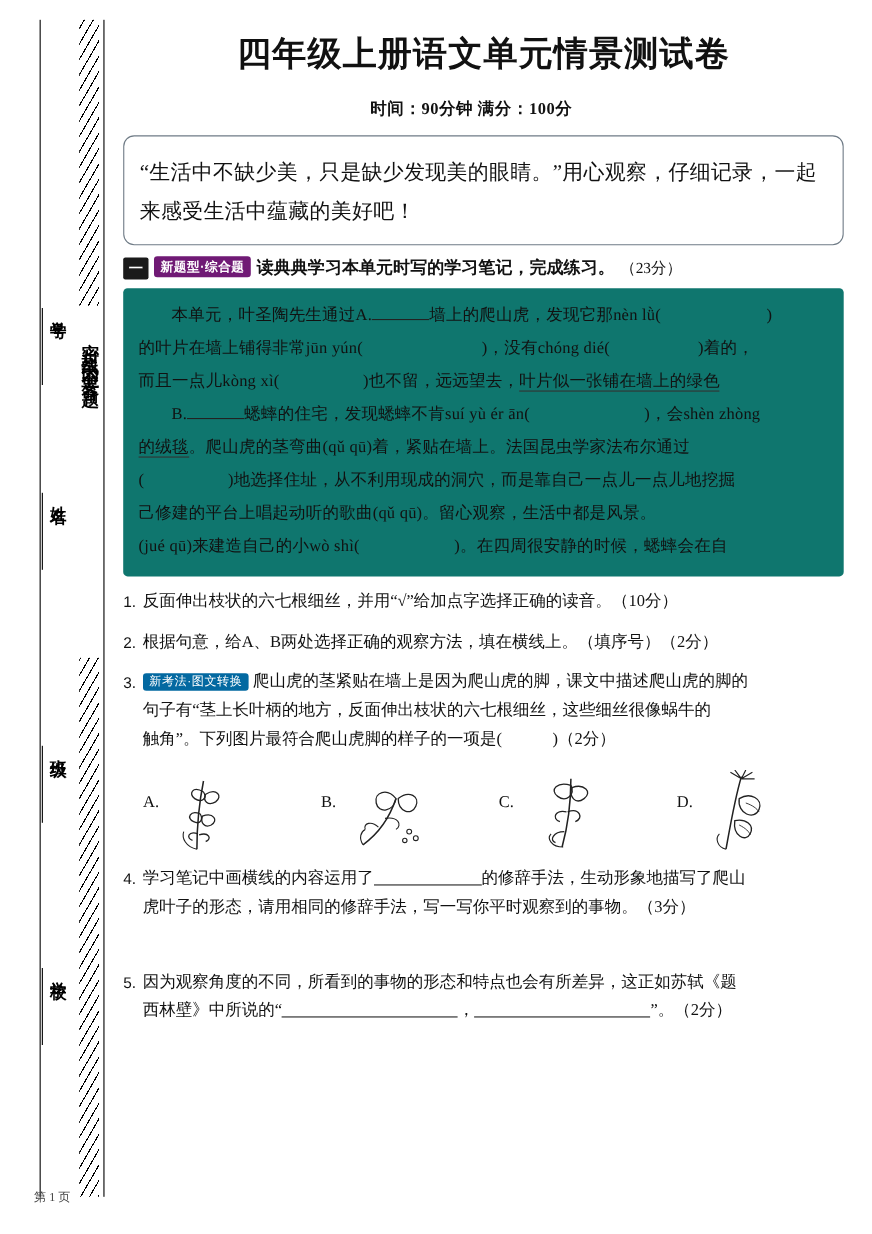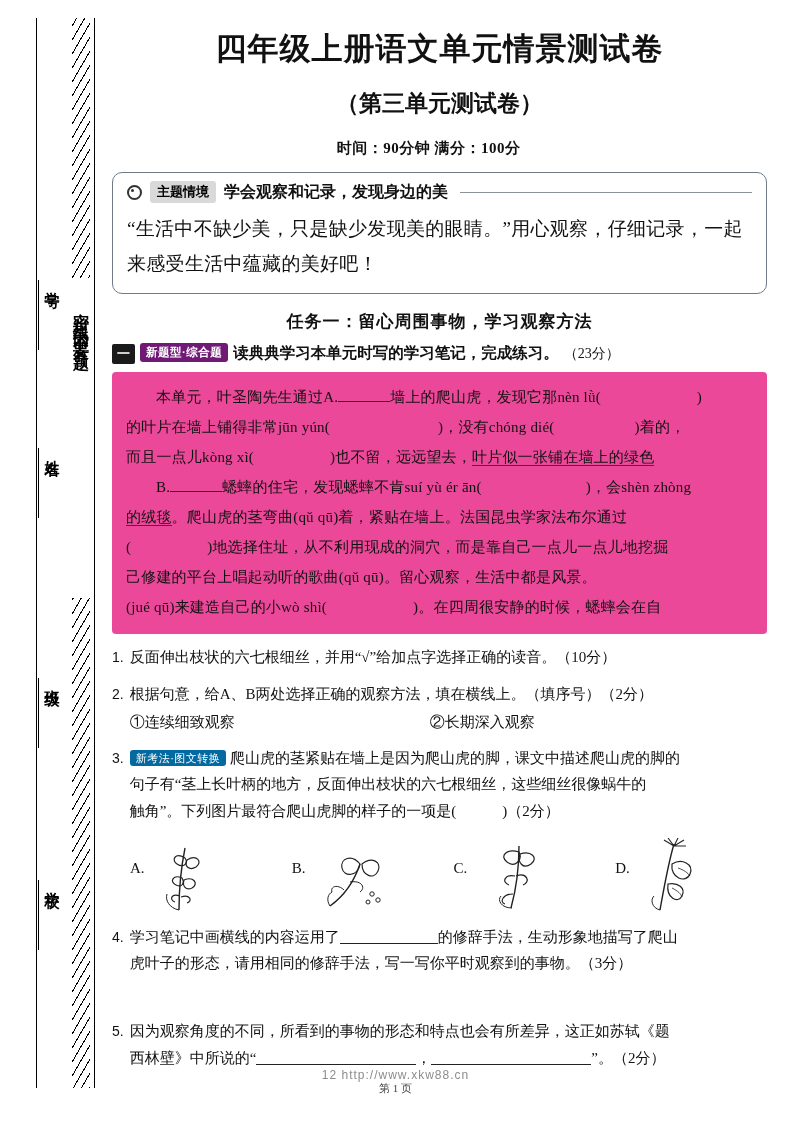--- a/index.html
+++ b/index.html
@@ -218,21 +218,21 @@
   }
   .type-badge.light {
     background: #0369a1;
   }
   .q-head-text { font-size: 15.5px; font-weight: bold; }
   .q-head-score { font-size: 14px; font-weight: normal; }
 
   
   .note-box {
     margin-top: 8px;
-    background: #ec4899;
+    background: #0f766e;
     border-radius: 4px;
     padding: 10px 14px 12px 14px;
     font-size: 15px;
     line-height: 2.0;
     letter-spacing: 0.2px;
   }
   .note-box p { margin: 0; text-indent: 0; }
   .indent { display:inline-block; width: 2em; }
   .blank-sm { display:inline-block; width: 52px; border-bottom: 1px solid #222; }
   .uline-text { border-bottom: 1px solid #333; }
@@ -290,23 +290,24 @@
     text-align: center;
     font-size: 12px;
     color: #8d8d8d;
     letter-spacing: 1px;
     font-family: "Liberation Sans", sans-serif;
   }
   .page-num {
     position: absolute;
     left: 0; right: 0;
     bottom: 26px;
-    text-align: center;
+    text-align: left;
     font-size: 11px;
     color: #444;
+    padding-left: 31px;
   }
 </style>
 </head>
 <body>
 
 <div class="page">
 
   <div class="left-strip">
     <div class="strip-line l1"></div>
     <div class="strip-line l3"></div>
@@ -327,34 +328,26 @@
     <div class="vert-label" style="left: 14px; top: 660px;">班级</div>
     <div class="vert-underline" style="left: 10px; top: 660px; height: 70px;"></div>
 
     <div class="vert-label" style="left: 14px; top: 862px;">学校</div>
     <div class="vert-underline" style="left: 10px; top: 862px; height: 70px;"></div>
   </div>
 
   <div class="content">
 
     <div class="title-main">四年级上册语文单元情景测试卷</div>
-    <div class="title-sub">（第三单元测试卷）</div>
     <div class="exam-meta">时间：90分钟  满分：100分</div>
 
     <div class="theme-box">
-      <div class="theme-head">
-        <span class="theme-dot"></span>
-        <span class="theme-tag">主题情境</span>
-        <span class="theme-title">学会观察和记录，发现身边的美</span>
-        <span class="theme-rule"></span>
-      </div>
       <div class="theme-body">“生活中不缺少美，只是缺少发现美的眼睛。”用心观察，仔细记录，一起来感受生活中蕴藏的美好吧！</div>
     </div>
 
-    <div class="task-title">任务一：留心周围事物，学习观察方法</div>
 
     <div class="q-head">
       <span class="num-badge">一</span>
       <span class="type-badge">新题型·综合题</span>
       <span class="q-head-text">读典典学习本单元时写的学习笔记，完成练习。</span>
       <span class="q-head-score">（23分）</span>
     </div>
 
     <div class="note-box">
       <p>
@@ -387,24 +380,20 @@
       <span class="q-no">1.</span>
       <span class="q-body">
         <span>反面伸出枝状的六七根细丝，并用“√”给加点字选择正确的读音。</span><span>（10分）</span>
       </span>
     </div>
 
     <div class="q-item">
       <span class="q-no">2.</span>
       <span class="q-body">
         <span>根据句意，给A、B两处选择正确的观察方法，填在横线上。（填序号）</span><span>（2分）</span>
-        <span class="opts">
-          <span class="opt1">①连续细致观察</span>
-          <span>②长期深入观察</span>
-        </span>
       </span>
     </div>
 
     <div class="q-item">
       <span class="q-no">3.</span>
       <span class="q-body">
         <span class="type-badge light" style="font-size:11px;">新考法·图文转换</span>
         <span>爬山虎的茎紧贴在墙上是因为爬山虎的脚，课文中描述爬山虎的脚的</span><br>
         <span>句子有“茎上长叶柄的地方，反面伸出枝状的六七根细丝，这些细丝很像蜗牛的</span><br>
         <span>触角”。下列图片最符合爬山虎脚的样子的一项是(</span><span style="display:inline-block;width:46px;border-bottom:0;"></span><span>)（2分）</span>
@@ -476,16 +465,15 @@
     <div class="q-item" style="margin-top:42px;">
       <span class="q-no">5.</span>
       <span class="q-body">
         <span>因为观察角度的不同，所看到的事物的形态和特点也会有所差异，这正如苏轼《题</span><br>
         <span>西林壁》中所说的“</span><span class="fill-line" style="width:160px;"></span><span>，</span><span class="fill-line" style="width:160px;"></span><span>”。</span><span>（2分）</span>
       </span>
     </div>
 
   </div>
 
-  <div class="watermark">12 http://www.xkw88.cn</div>
   <div class="page-num">第 1 页</div>
 
 </div>
 
 </body></html>

